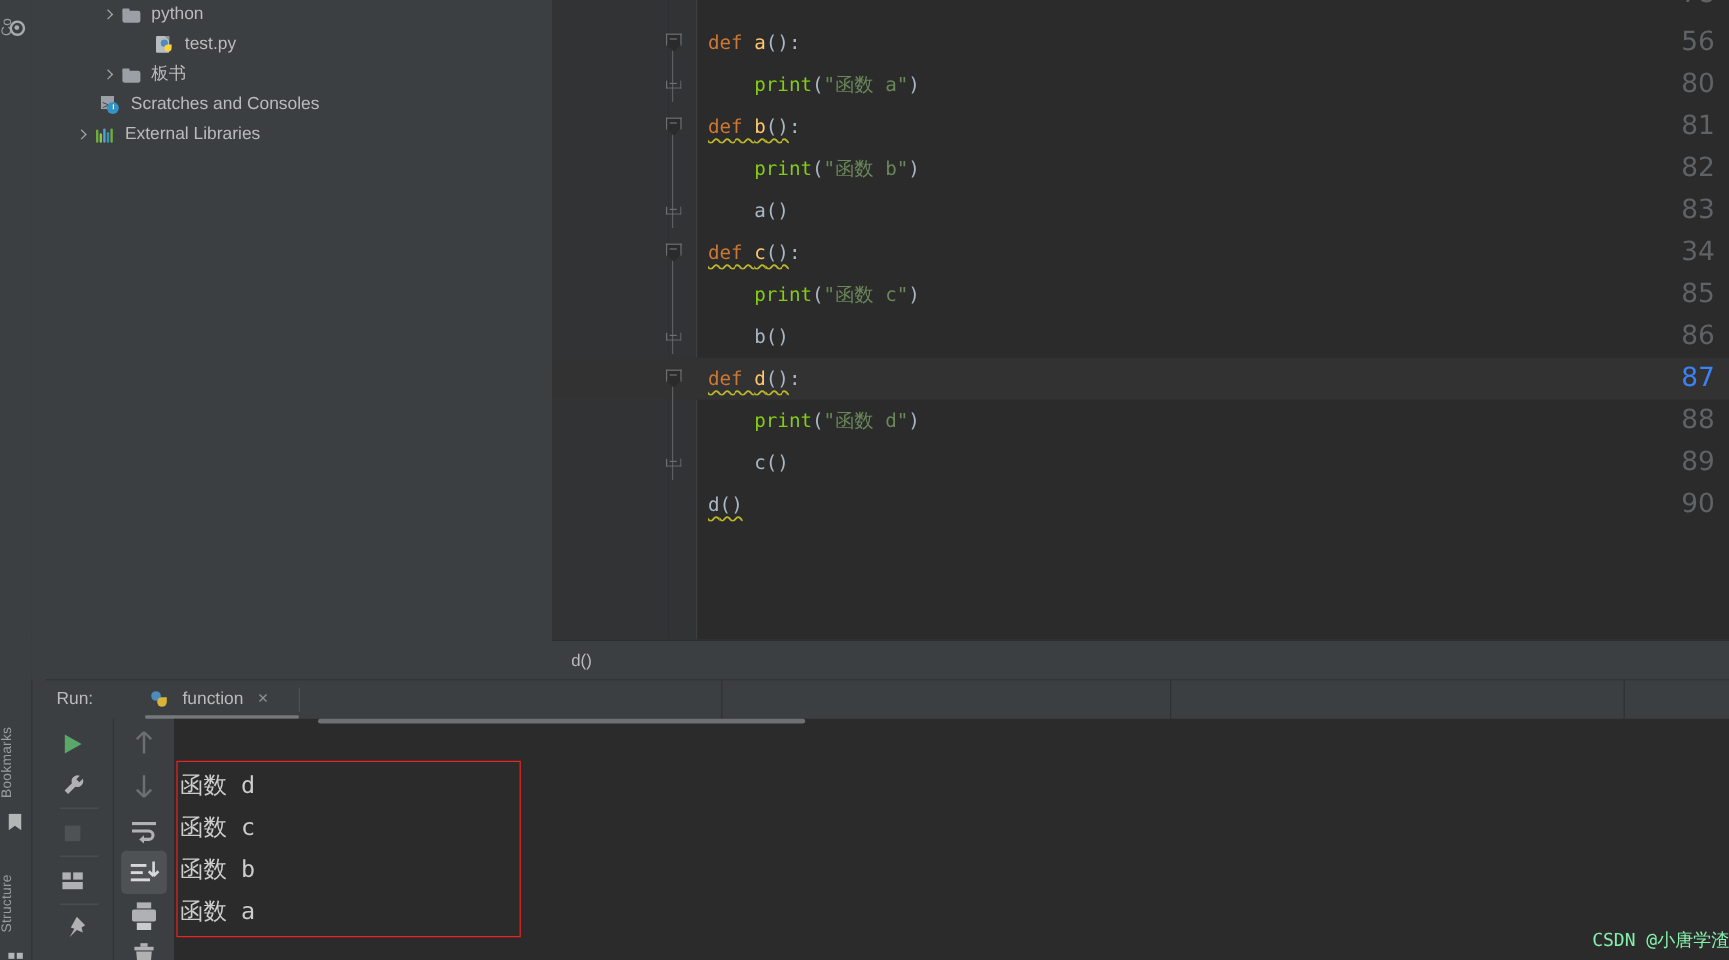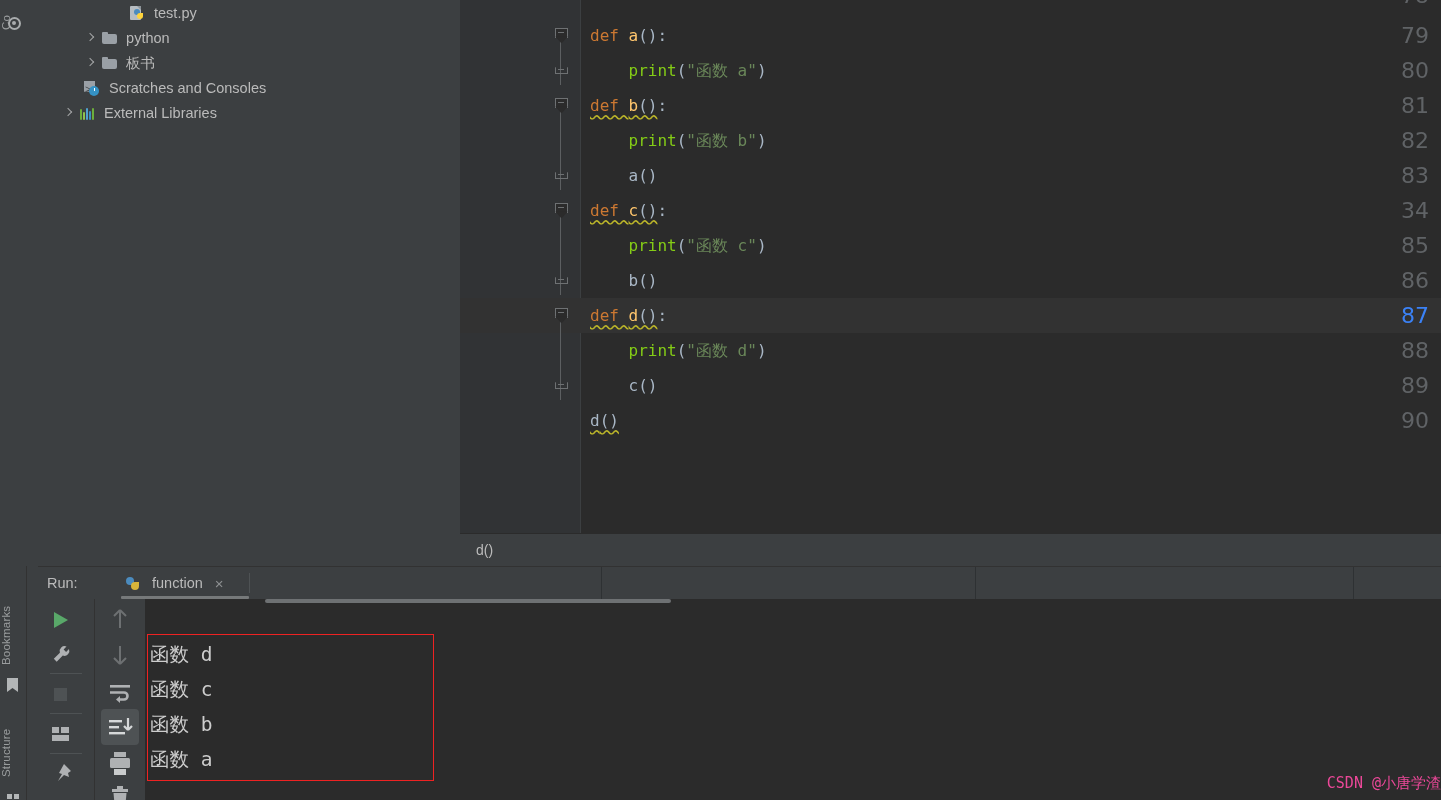--- a/index.html
+++ b/index.html
@@ -267,21 +267,21 @@
   }
   .console-scrollbar{
     position:absolute;left:120px;top:0px;width:406px;height:4px;
     background:#6e7173;border-radius:2px;
   }
   .redbox{
     position:absolute;left:2px;top:35px;width:285px;height:145px;
     border:1.6px solid #ee2222;pointer-events:none;
   }
   .watermark{
-    position:absolute;right:12px;bottom:8px;color:#ec4899;font-size:15px;
+    position:absolute;right:12px;bottom:8px;color:#86efac;font-size:15px;
   }
 
   
   svg{display:block;}
 </style>
 </head>
 <body>
 
 <div id="root">
 
@@ -298,34 +298,34 @@
       <div class="vlabel" style="top:0;height:70px;">Structure</div>
       <div class="struct-icon">
         <i style="left:0;top:0;width:5px;height:5px;"></i>
         <i style="left:7px;top:0;width:5px;height:5px;"></i>
 
       </div>
     </div>
   </div>
 
   <div class="project">
-
-    <div class="tree-row" style="padding-left:104px;">
-      <span class="ico ico-py">
-        <span class="pf"></span><span class="pb"></span><span class="pg"></span>
-      </span>
-      <span class="lbl">test.py</span>
-    </div>
 
     <div class="tree-row" style="padding-left:58px;">
       <span class="tw arrow"></span>
       <span class="ico ico-folder">
         <span class="ft"></span><span class="fb"></span>
       </span>
       <span class="lbl">python</span>
+    </div>
+
+    <div class="tree-row" style="padding-left:104px;">
+      <span class="ico ico-py">
+        <span class="pf"></span><span class="pb"></span><span class="pg"></span>
+      </span>
+      <span class="lbl">test.py</span>
     </div>
 
     <div class="tree-row" style="padding-left:58px;">
       <span class="tw arrow"></span>
       <span class="ico ico-folder">
         <span class="ft"></span><span class="fb"></span>
       </span>
       <span class="lbl">板书</span>
     </div>
 
@@ -351,21 +351,21 @@
 
   <div class="editor">
     <div class="gutter"></div>
     <div class="gutter-fold"></div>
     <div class="gutter-sep"></div>
 
     <div class="cur-line-num"></div>
     <div class="cur-line"></div>
 
     <div class="ln" style="top:-22px;">78</div>
-    <div class="ln" style="top:18px;">79</div>
+    <div class="ln" style="top:18px;">56</div>
     <div class="ln" style="top:53px;">80</div>
     <div class="ln" style="top:88px;">81</div>
     <div class="ln" style="top:123px;">82</div>
     <div class="ln" style="top:158px;">83</div>
     <div class="ln" style="top:193px;">34</div>
     <div class="ln" style="top:228px;">85</div>
     <div class="ln" style="top:263px;">86</div>
     <div class="ln active" style="top:298px;">87</div>
     <div class="ln" style="top:333px;">88</div>
     <div class="ln" style="top:368px;">89</div>

